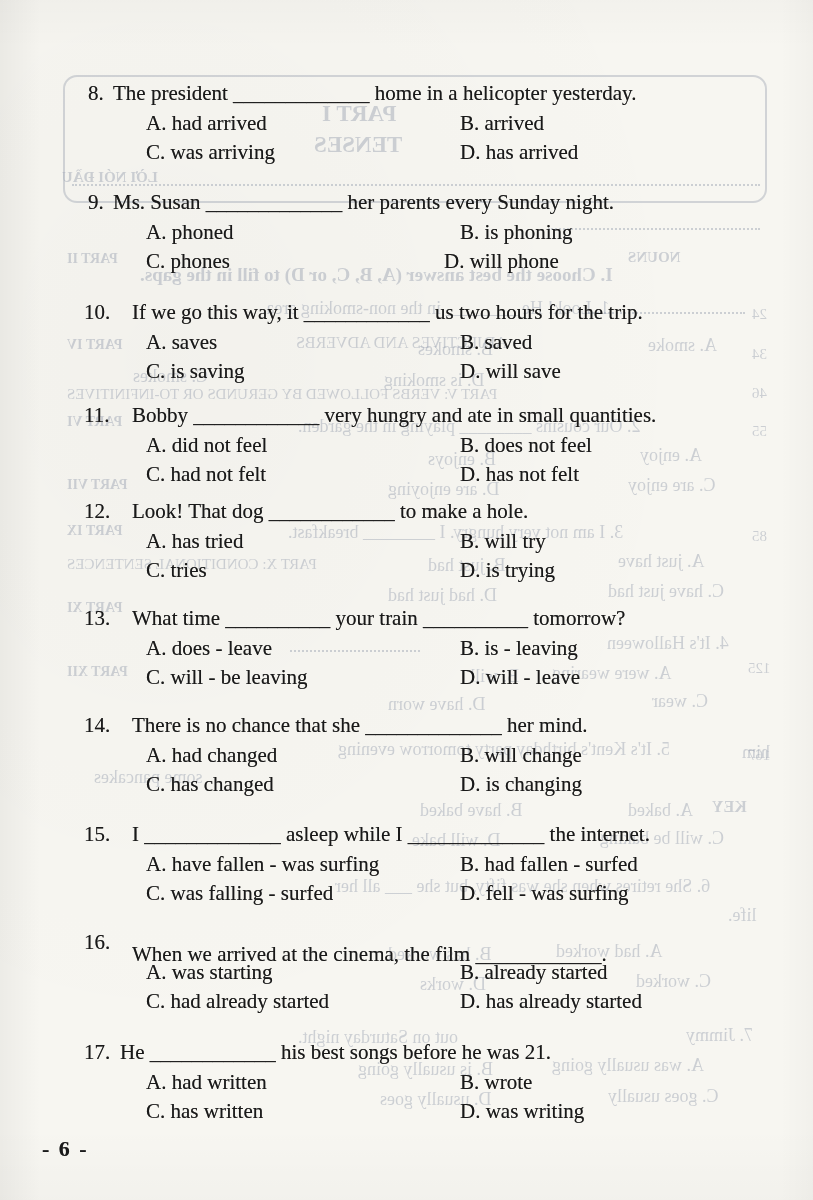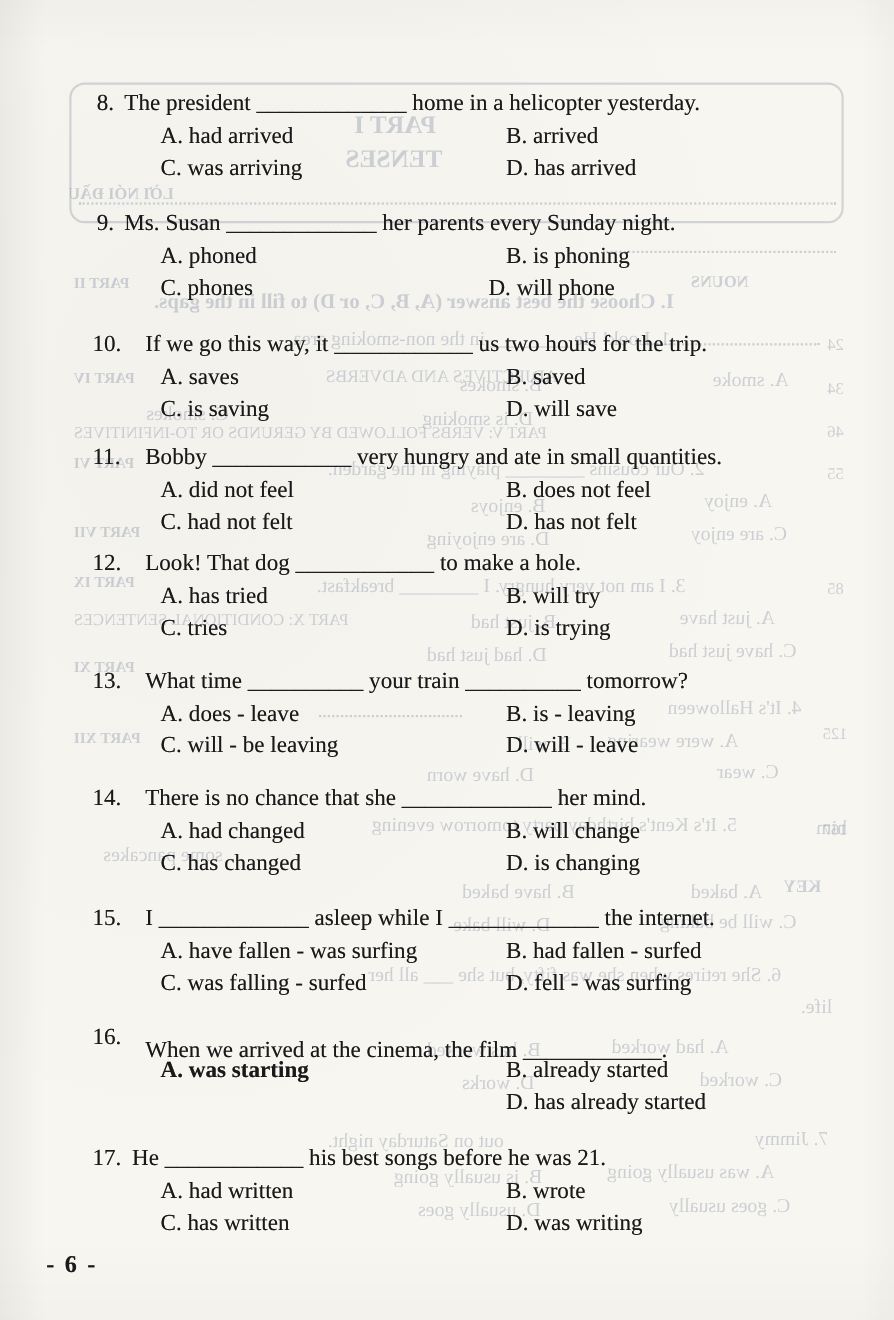--- a/index.html
+++ b/index.html
@@ -184,22 +184,23 @@
         <span class="q-el" style="left: 84px; top: 0px;">15.</span>
         <span class="q-el" style="left: 146px; top: 30px;">A. have fallen - was surfing</span>
         <span class="q-el" style="left: 132px; top: 0px;">I _____________ asleep while I _____________ the internet.</span>
         <span class="q-el" style="left: 460px; top: 30px;">B. had fallen - surfed</span>
         <span class="q-el" style="left: 146px; top: 59px;">C. was falling - surfed</span>
         <span class="q-el" style="left: 460px; top: 59px;">D. fell - was surfing</span>
       </div>
       <div class="question" style="top: 929px;">
         <span class="q-el" style="left: 84px; top: 0px;">16.</span>
         <span class="q-el" style="left: 132px; top: 12px;">When we arrived at the cinema, the film ____________.</span>
-        <span class="q-el" style="left: 146px; top: 30px; font-weight: bold;">A. was starting</span>
+        <span class="q-el" style="left: 146px; top: 30px;">A. was starting</span>
         <span class="q-el" style="left: 460px; top: 30px;">B. already started</span>
+        <span class="q-el" style="left: 146px; top: 59px;">C. had already started</span>
         <span class="q-el" style="left: 460px; top: 59px;">D. has already started</span>
       </div>
       <div class="question" style="top: 1039px;">
         <span class="q-el" style="left: 84px; top: 0px;">17.</span>
         <span class="q-el" style="left: 120px; top: 0px;">He ____________ his best songs before he was 21.</span>
         <span class="q-el" style="left: 146px; top: 30px;">A. had written</span>
         <span class="q-el" style="left: 460px; top: 30px;">B. wrote</span>
         <span class="q-el" style="left: 146px; top: 59px;">C. has written</span>
         <span class="q-el" style="left: 460px; top: 59px;">D. was writing</span>
       </div>

